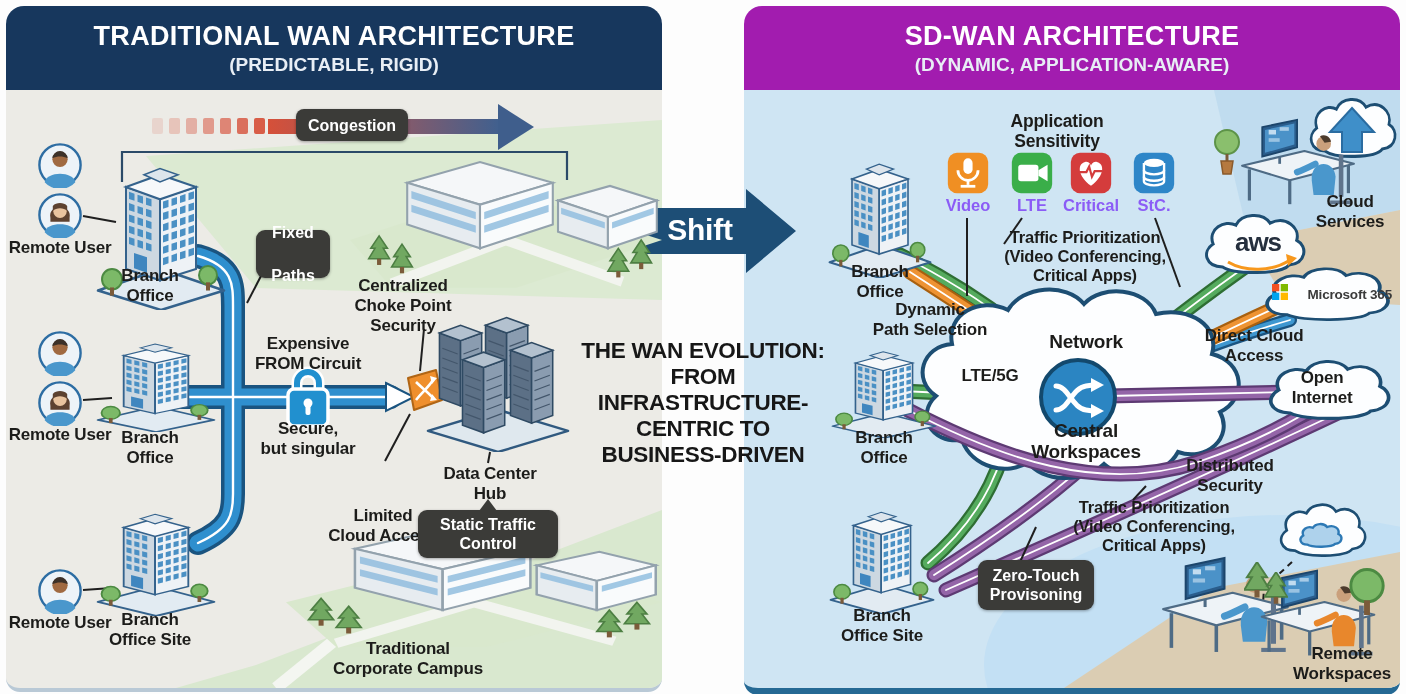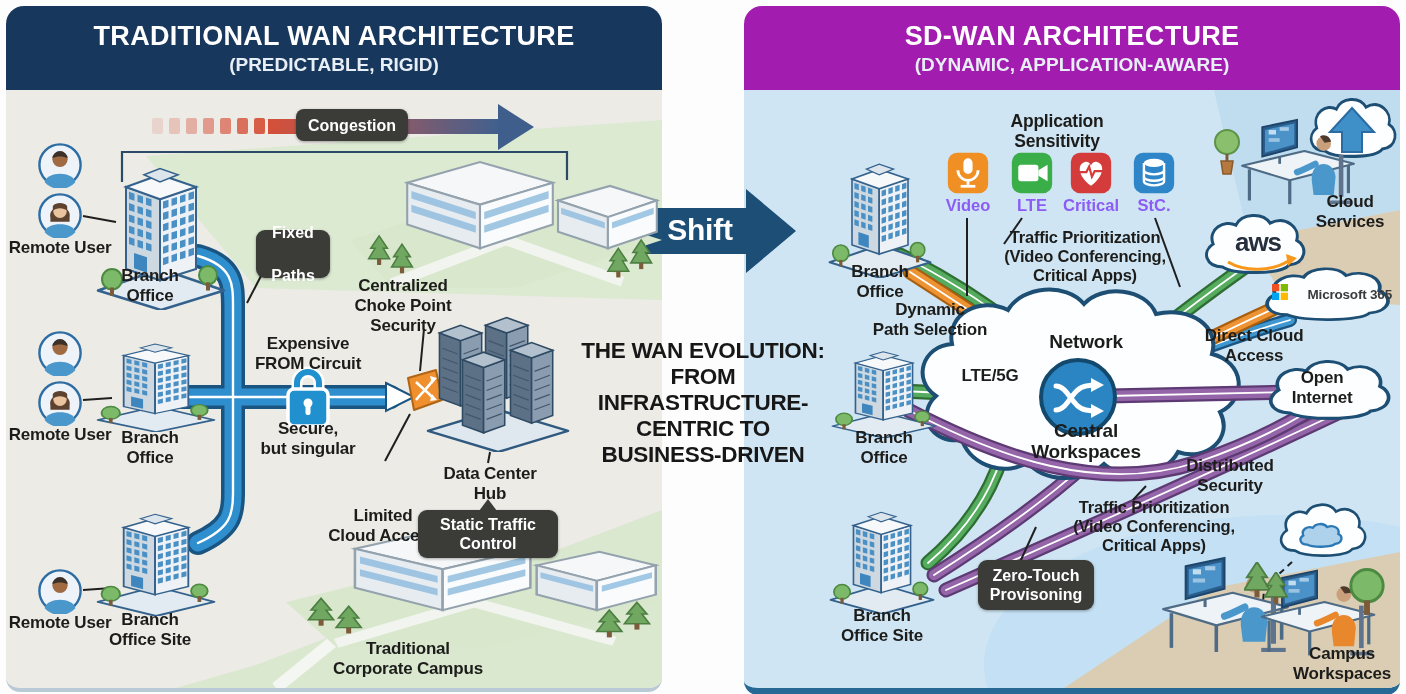--- a/index.html
+++ b/index.html
@@ -577,17 +577,17 @@
     </div>
   <div class="lbl" style="left:828px;top:428px;width:112px;">
       <span>Branch</span>
       <span>Office</span>
     </div>
   <div class="lbl" style="left:822px;top:606px;width:120px;">
       <span>Branch</span>
       <span>Office Site</span>
     </div>
   <div class="lbl" style="left:1280px;top:644px;width:124px;">
-      <span>Campus</span>
+      <span>Remote</span>
       <span>Workspaces</span>
     </div>
 
 </div>
 
 </body></html>

